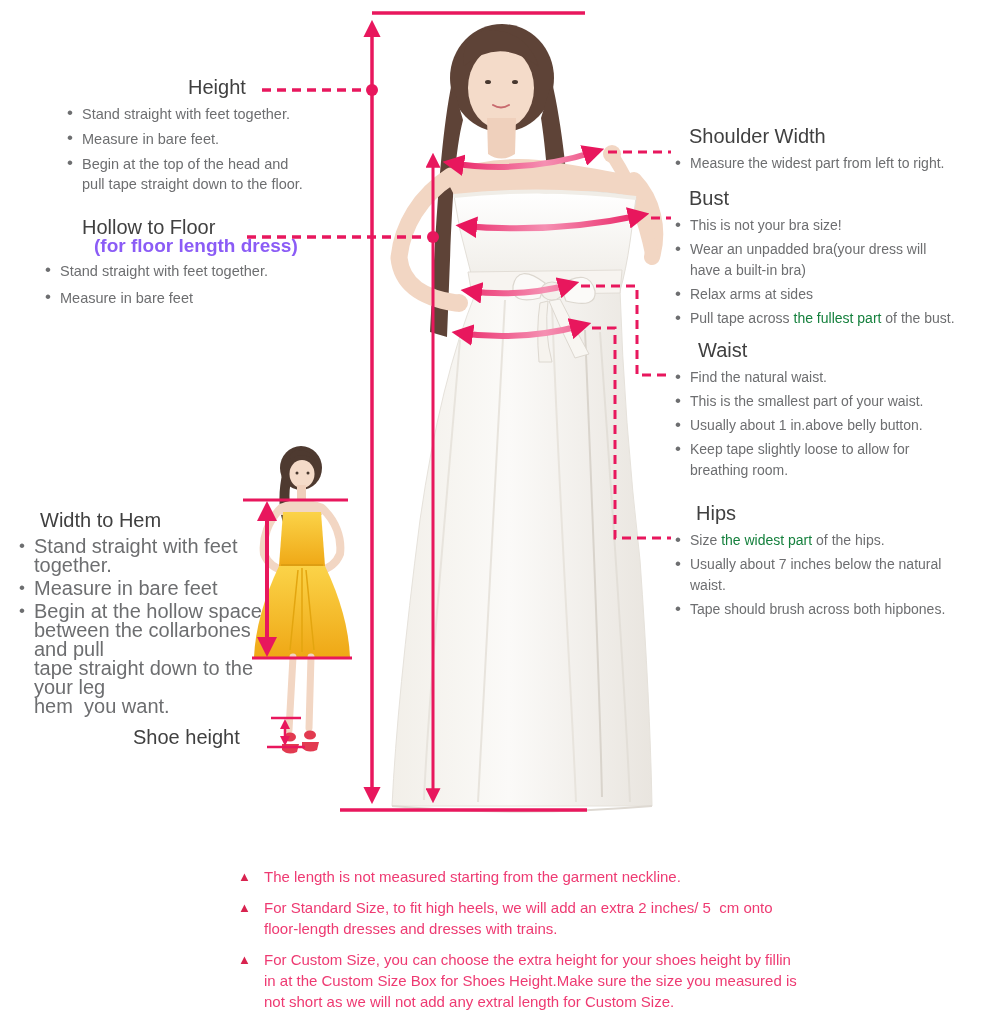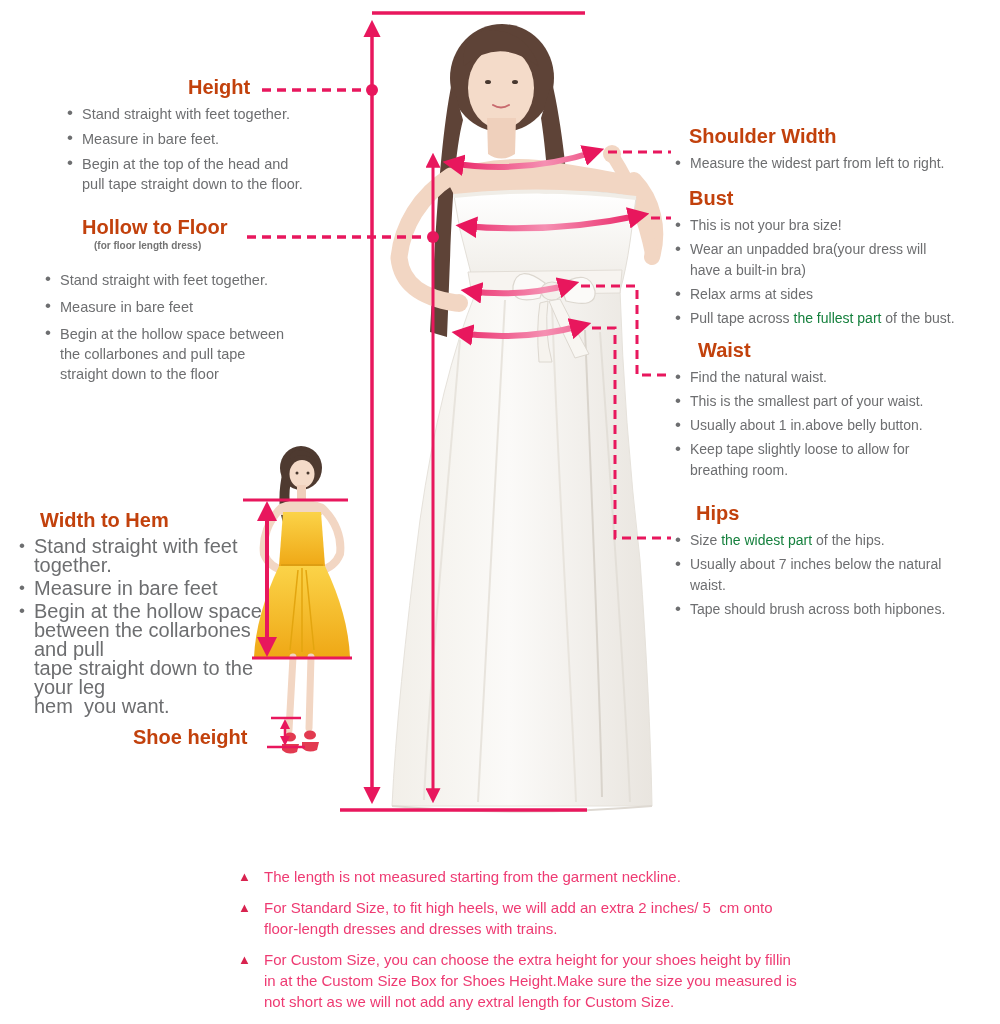--- a/index.html
+++ b/index.html
@@ -1,21 +1,21 @@
 <!DOCTYPE html>
 <html><head>
 <meta charset="utf-8">
 <style>
   html,body{margin:0;padding:0;background:#fff;}
   .page{position:relative;width:1000px;height:1024px;background:#ffffff;overflow:hidden;
         font-family:"Liberation Sans", sans-serif;}
   .page svg{position:absolute;left:0;top:0;}
   section{position:absolute;}
-  .t{font-weight:bold;font-size:20px;line-height:23px;color:#c2410c;margin:0 0 5px 0;}
-  .sub{font-weight:bold;font-size:10px;line-height:17px;color:#737373;margin:-2px 0 16px 0;}
+  .t{font-weight:normal;font-size:20px;line-height:23px;color:#404040;margin:0 0 5px 0;}
+  .sub{font-weight:bold;font-size:19px;line-height:17px;color:#8b5cf6;margin:-2px 0 7px 0;}
   ul.bullets{list-style:none;margin:0;padding:0;color:#6d6e70;}
   ul.bullets li{position:relative;padding-left:18px;}
   ul.bullets li::before{content:"\2022";position:absolute;left:3px;top:-1px;color:#6d6e70;font-size:17px;}
   ul.bullets span{white-space:pre-wrap;}
   .hl{color:#15803d;}
   
   .leftlist li{font-size:14.5px;line-height:20px;margin-bottom:5px;}
   #sec-hollow-floor li{margin-bottom:7px;}
   #sec-hollow-hem li{font-size:20px;line-height:19px;margin-bottom:4px;}
   
@@ -184,23 +184,20 @@
 pull tape straight down to the floor.</span></li>
       </ul>
   </section>
 
   <section id="sec-hollow-floor">
     <h2 class="t">Hollow to Floor</h2>
     <div class="sub">(for floor length dress)</div>
     <ul class="bullets leftlist">
         <li><span>Stand straight with feet together.</span></li>
         <li><span>Measure in bare feet</span></li>
-        <li><span>Begin at the hollow space between
-the collarbones and pull tape
-straight down to the floor</span></li>
       </ul>
   </section>
 
   <section id="sec-hollow-hem">
     <h2 class="t">Width to Hem</h2>
     <ul class="bullets">
         <li><span>Stand straight with feet
 together.</span></li>
         <li><span>Measure in bare feet</span></li>
         <li><span>Begin at the hollow space

